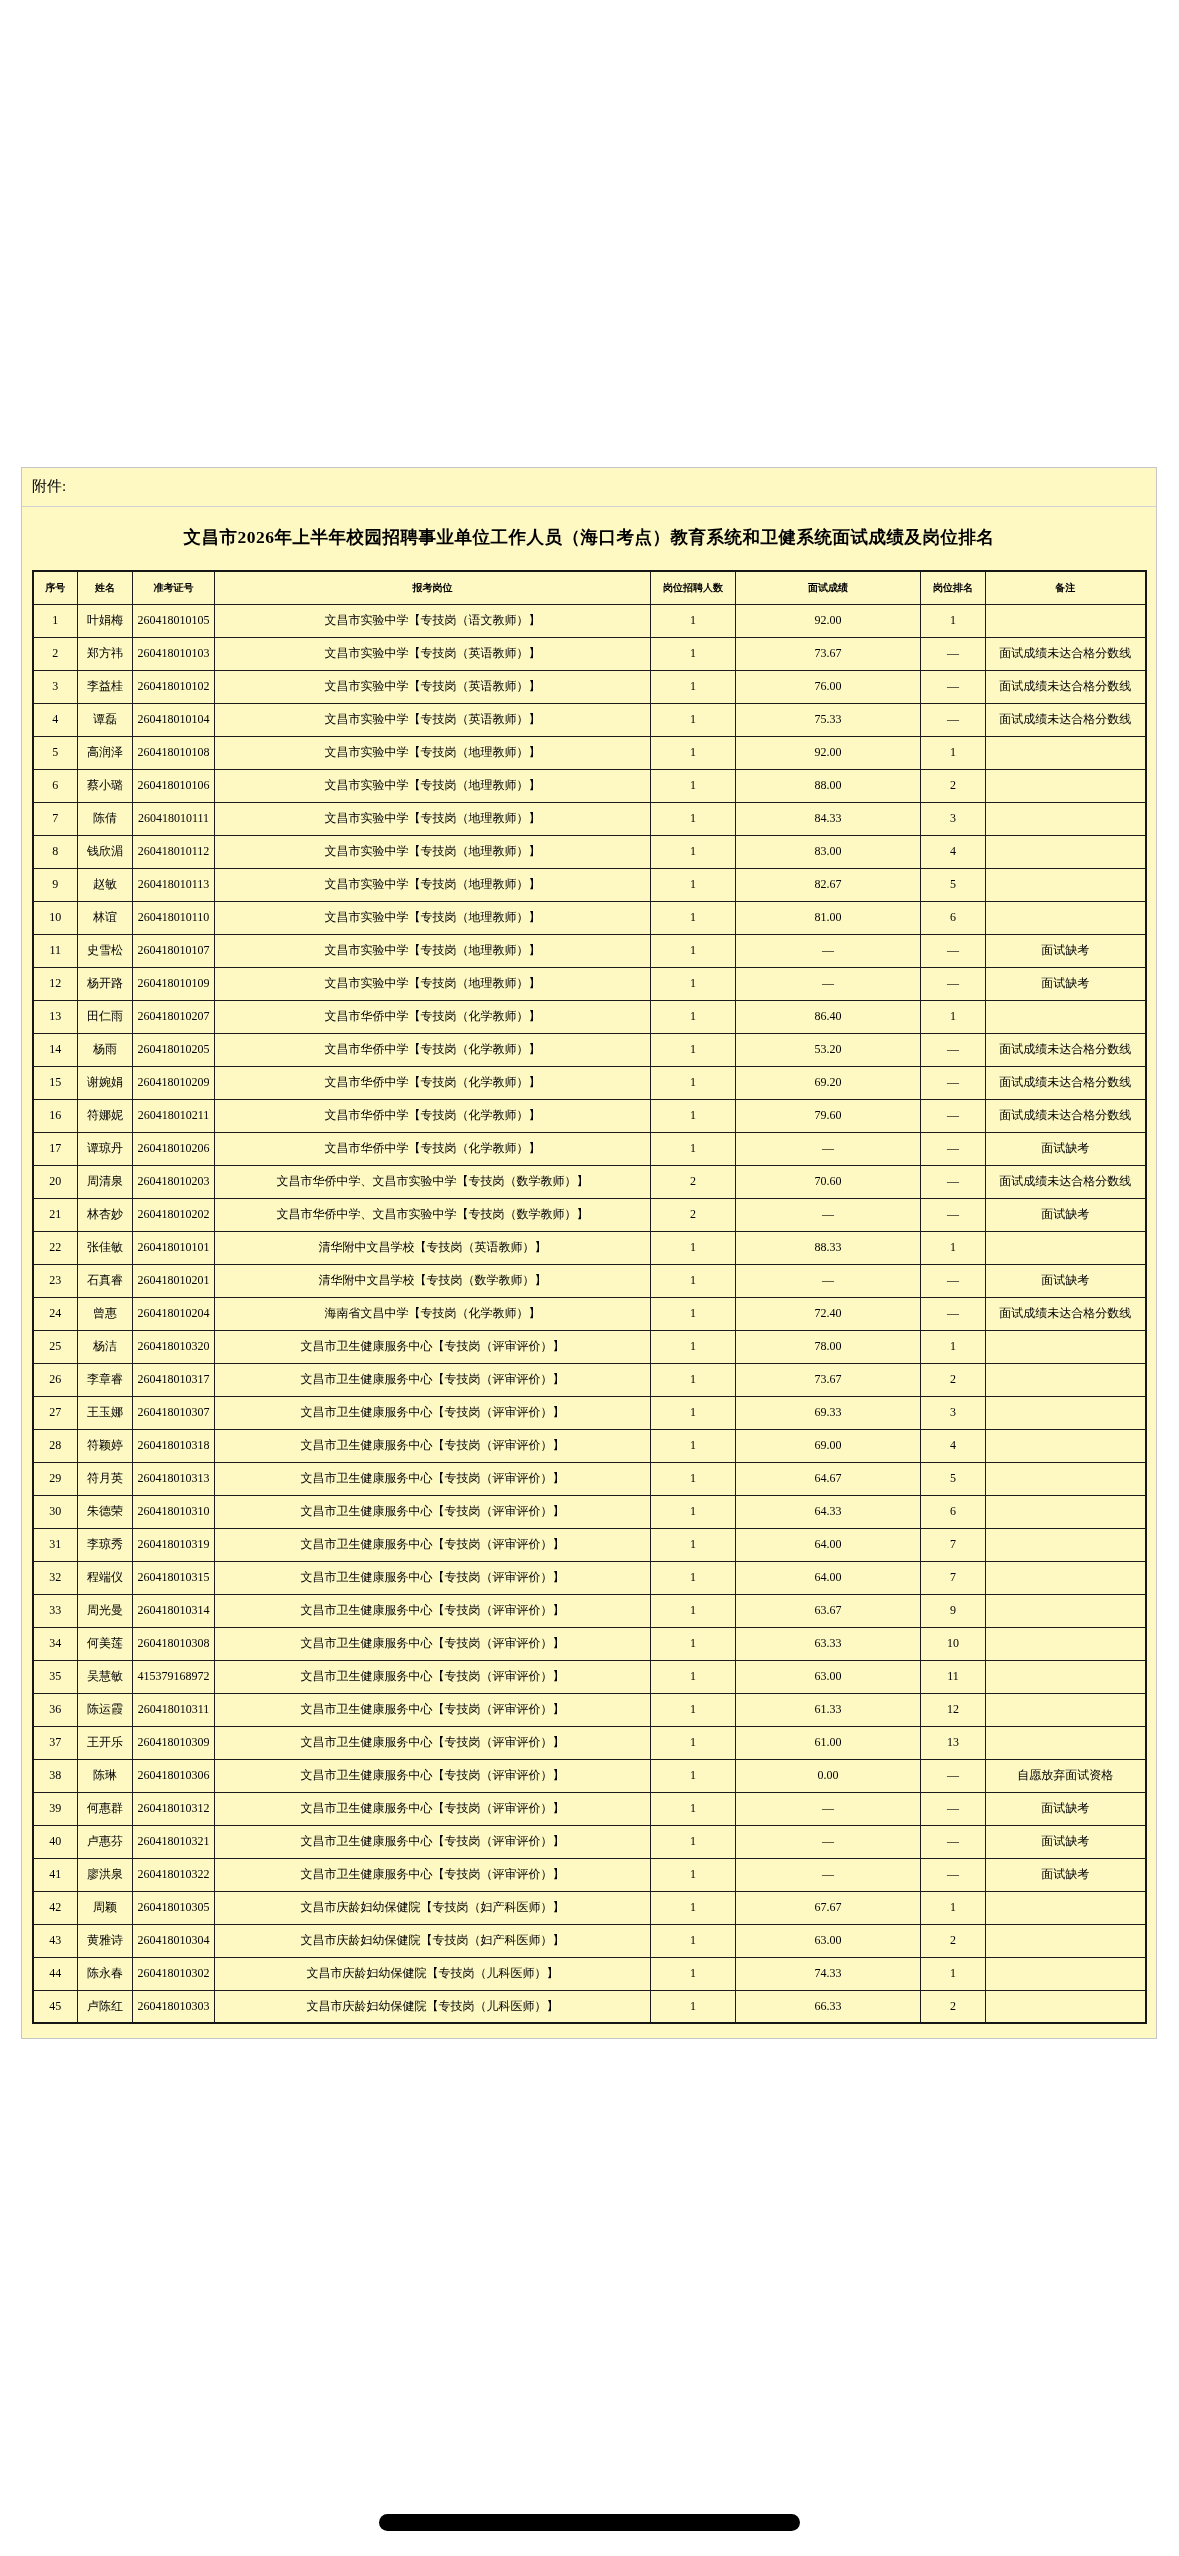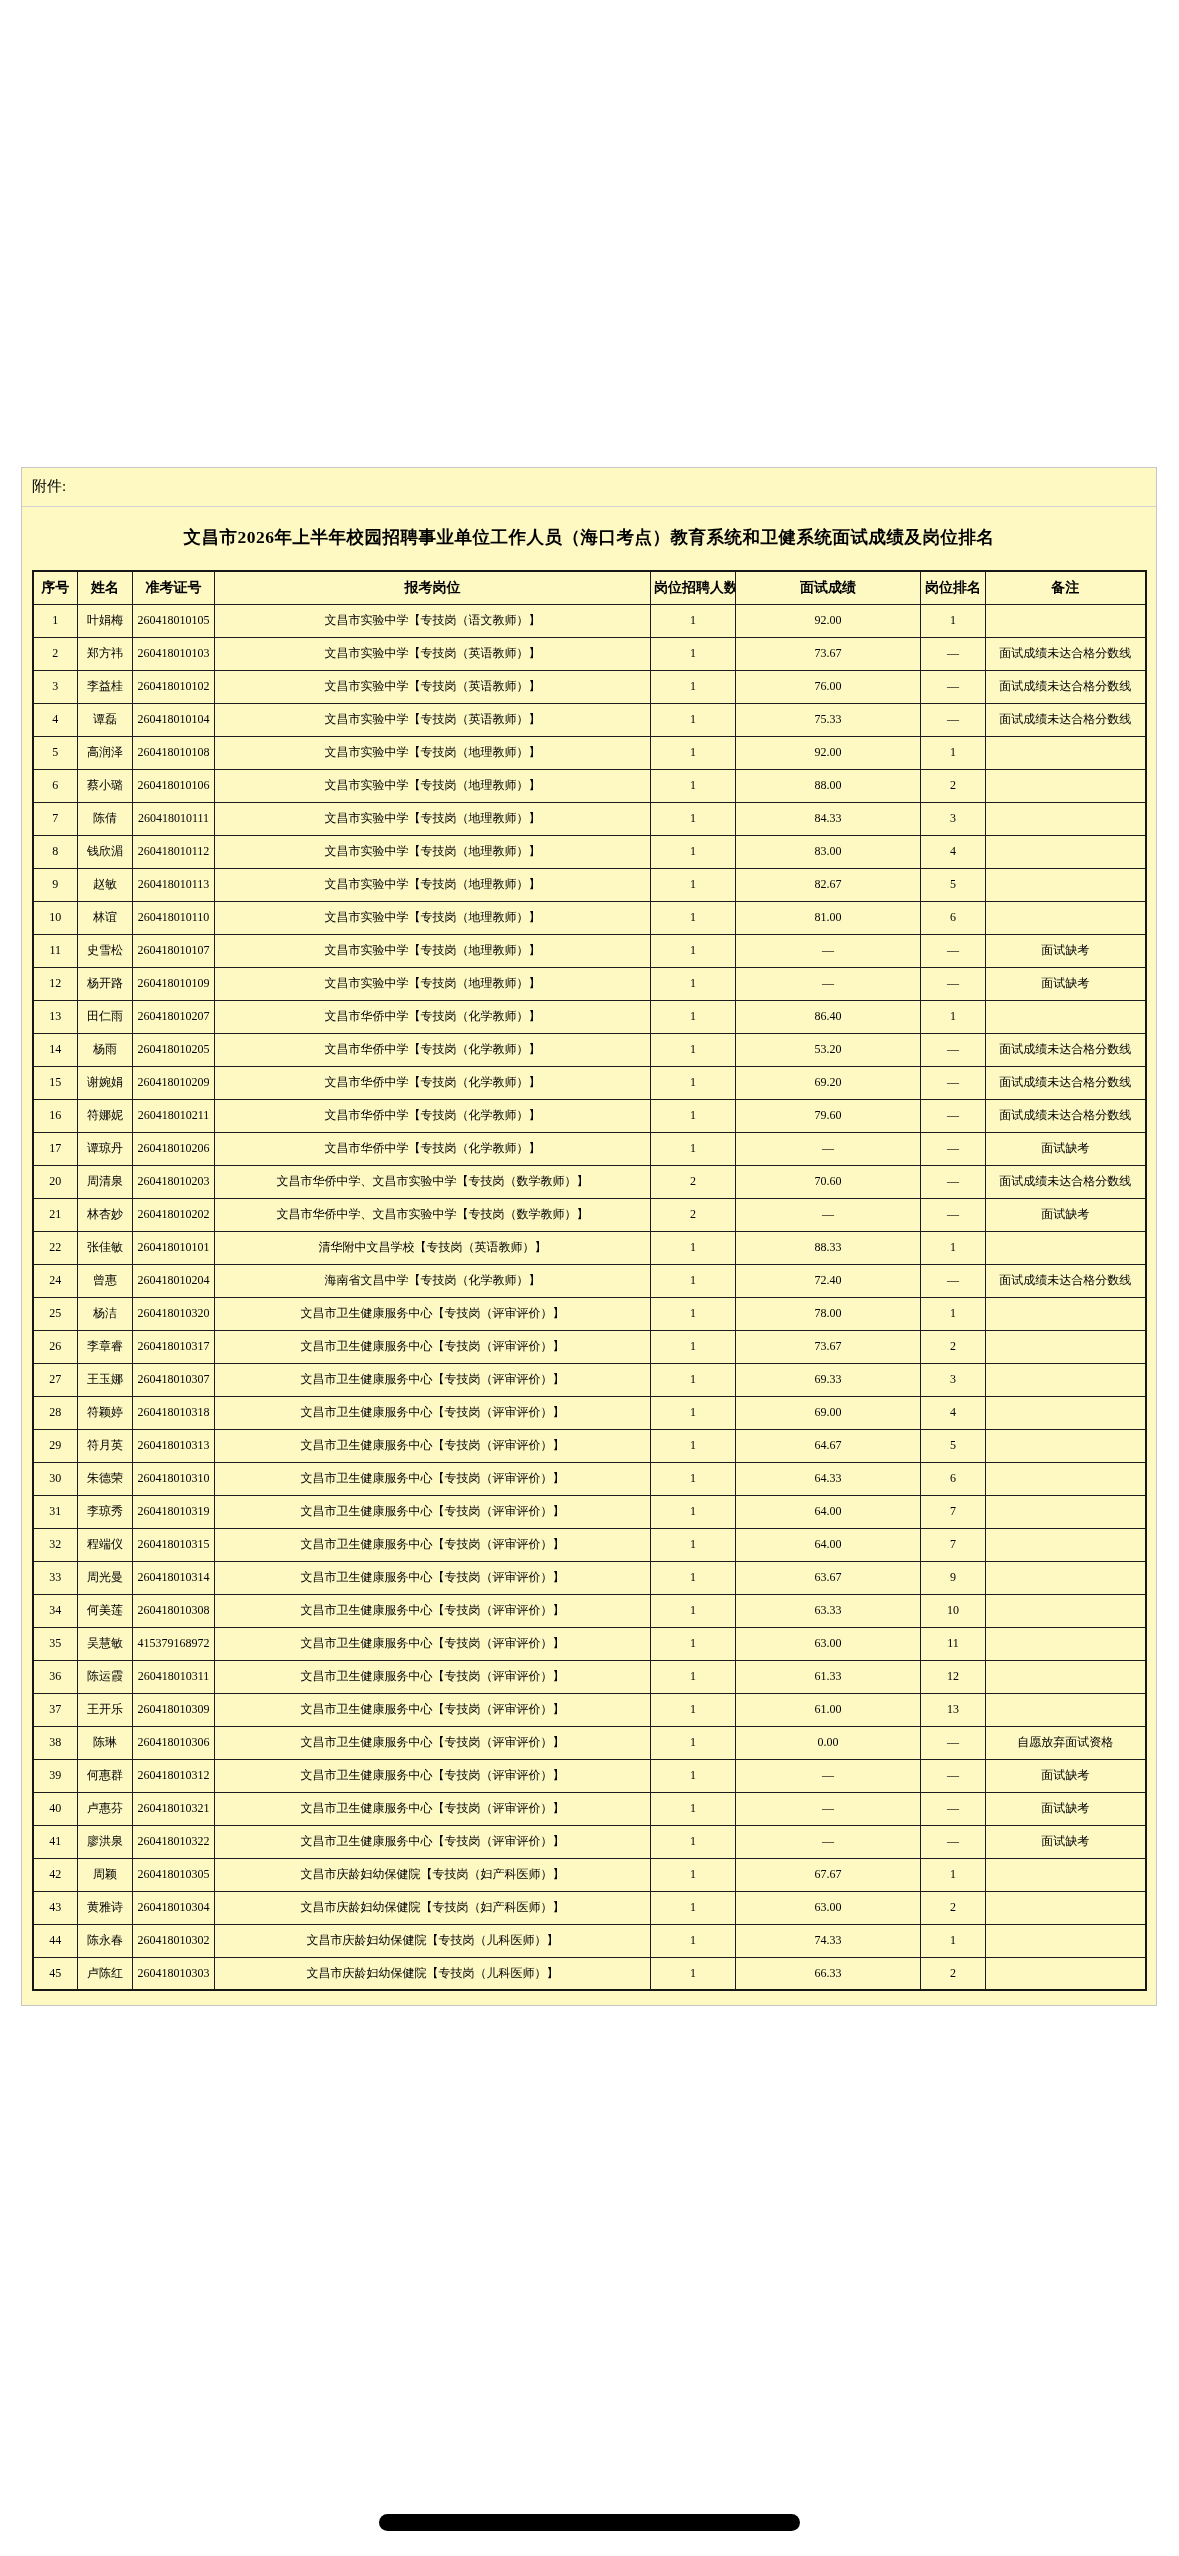--- a/index.html
+++ b/index.html
@@ -23,21 +23,21 @@
   }
   table.results {
     border-collapse:collapse; table-layout:fixed;
     width:1115px; margin:0 auto 14px;
     border:2px solid #161616;
   }
   th, td {
     border:1px solid #1c1c1c; text-align:center;
     padding:0 3px; overflow:hidden; white-space:nowrap;
   }
-  th { font-size:14px; font-weight:bold; height:32px; }
+  th { font-size:10px; font-weight:bold; height:32px; }
   td { font-size:12px; }
   tbody tr { height:33px; }
   col.c0{width:45px} col.c1{width:55px} col.c2{width:82px} col.c3{width:436px}
   col.c4{width:85px} col.c5{width:185px} col.c6{width:65px} col.c7{width:160px}
   .smudge {
     display:inline-block; width:130px; height:13px; vertical-align:middle;
     background:repeating-linear-gradient(90deg,#4a4a4a 0 2px,#e8e8e8 2px 5px,#6a6a6a 5px 7px,#f4f4f4 7px 10px,#585858 10px 12px,#ededed 12px 15px);
     filter:blur(1.4px); opacity:0.8; border-radius:2px;
   }
   .home-indicator {
@@ -269,20 +269,30 @@
           <td>22</td>
           <td>张佳敏</td>
           <td>260418010101</td>
           <td>清华附中文昌学校【专技岗（英语教师）】</td>
           <td>1</td>
           <td>88.33</td>
           <td>1</td>
           <td></td>
         </tr>
         <tr>
+          <td>23</td>
+          <td>石真睿</td>
+          <td>260418010201</td>
+          <td>清华附中文昌学校【专技岗（数学教师）】</td>
+          <td>1</td>
+          <td>—</td>
+          <td>—</td>
+          <td>面试缺考</td>
+        </tr>
+        <tr>
           <td>24</td>
           <td>曾惠</td>
           <td>260418010204</td>
           <td>海南省文昌中学【专技岗（化学教师）】</td>
           <td>1</td>
           <td>72.40</td>
           <td>—</td>
           <td>面试成绩未达合格分数线</td>
         </tr>
         <tr>

